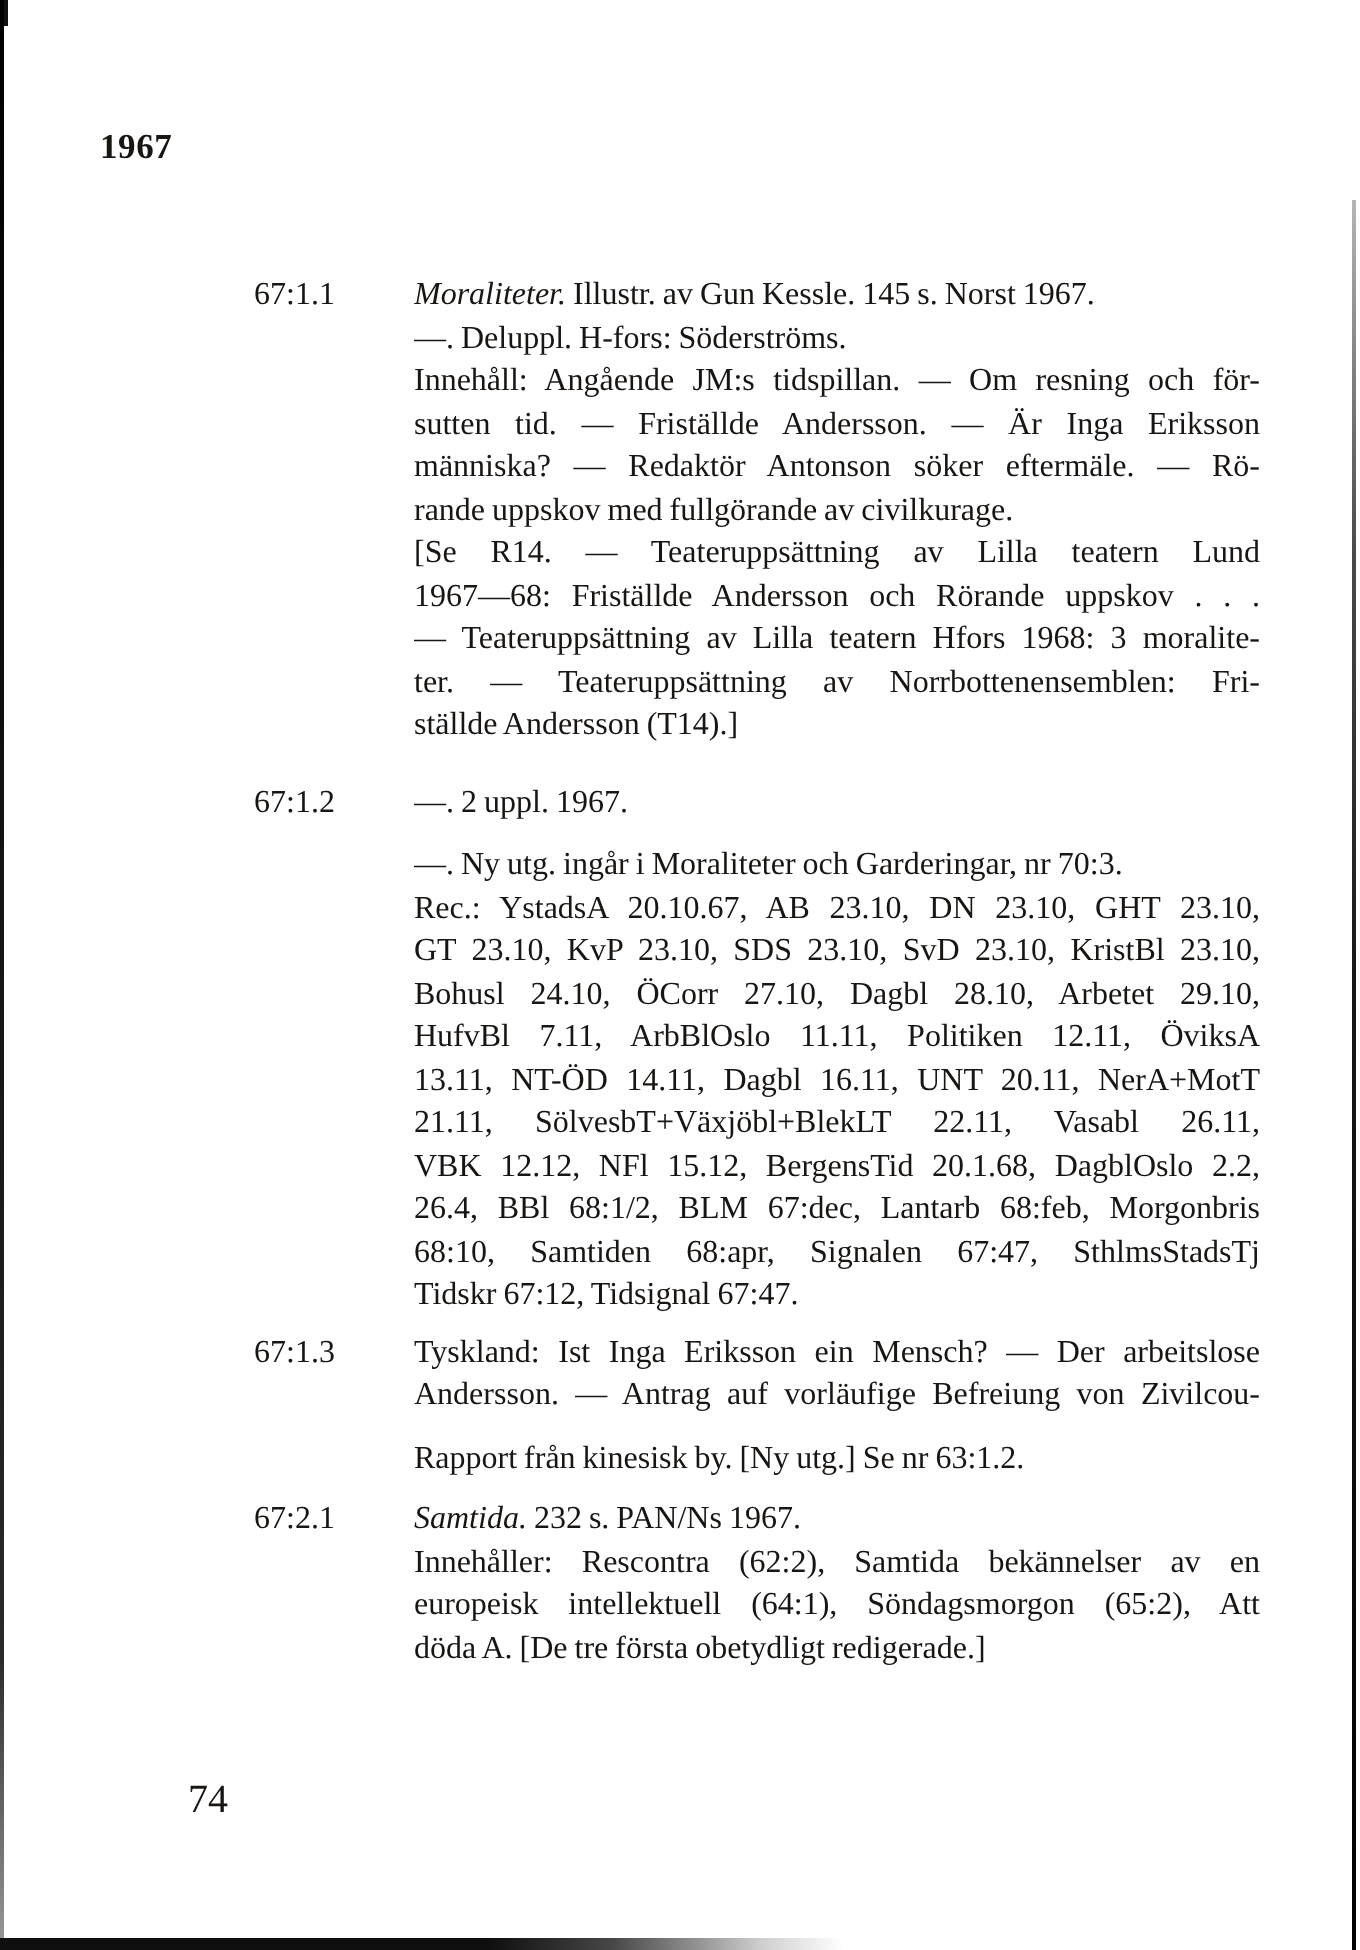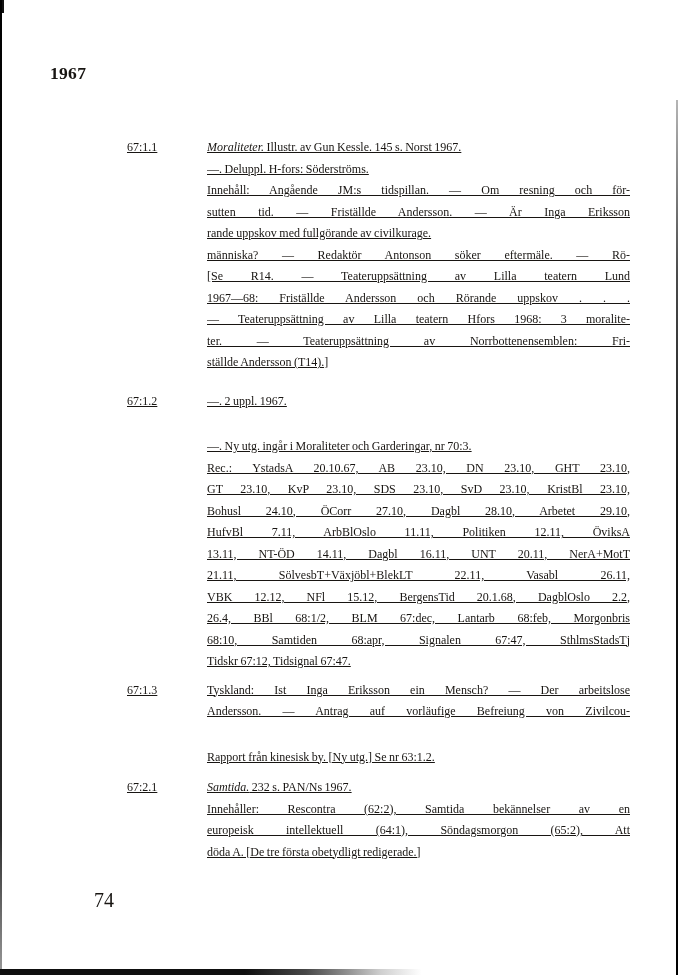--- a/index.html
+++ b/index.html
@@ -29,30 +29,29 @@
     background: linear-gradient(to right,
       #0f0f0f 0%, #0f0f0f 36%, #474747 45%, #8f8f8f 51%, #cfcfcf 56%, rgba(255,255,255,0) 62%);
   }
   .year-heading {
     position: absolute; top: 63px; left: 50px; width: 630px;
     margin: 0; text-align: left;
     font-size: 17.5px; font-weight: bold; letter-spacing: 0.3px;
   }
   .entries {
     position: absolute; top: 137px; left: 127px; width: 503px;
-    font-size: 12px;
-    text-decoration: underline;
+    font-size: 16px;
   }
   .entry { display: flex; }
   .entry:nth-child(2) { margin-top: 17px; }
   .entry:nth-child(3) { margin-top: 7px; }
   .entry:nth-child(4) { margin-top: 9px; }
   .entry-number { flex: 0 0 80px; width: 80px; line-height: 21.5px; }
   .entry-body { flex: 0 0 423px; width: 423px; }
-  .block.gap { margin-top: 24px; }
+  .block.gap { margin-top: 10px; }
   .line {
     height: 21.5px; line-height: 21.5px;
     overflow: hidden;
     word-spacing: -0.5px;
     text-align: left;
   }
   .line.just { text-align: justify; text-align-last: justify; }
   .italic { font-style: italic; }
   .page-number {
     position: absolute; top: 889px; left: 94px;
@@ -72,22 +71,22 @@
 
   <div class="entries">
       <div class="entry">
         <div class="entry-number">67:1.1</div>
         <div class="entry-body">
           <div class="block">
             <div class="line"><span class="italic">Moraliteter.</span><span> Illustr. av Gun Kessle. 145 s. Norst 1967.</span></div>
             <div class="line"><span>—. Deluppl. H-fors: Söderströms.</span></div>
             <div class="line just"><span>Innehåll: Angående JM:s tidspillan. — Om resning och för-</span></div>
             <div class="line just"><span>sutten tid. — Friställde Andersson. — Är Inga Eriksson</span></div>
+            <div class="line just"><span>människa? — Redaktör Antonson söker eftermäle. — Rö-</span></div>
             <div class="line"><span>rande uppskov med fullgörande av civilkurage.</span></div>
-            <div class="line just"><span>människa? — Redaktör Antonson söker eftermäle. — Rö-</span></div>
             <div class="line just"><span>[Se R14. — Teateruppsättning av Lilla teatern Lund</span></div>
             <div class="line just"><span>1967—68: Friställde Andersson och Rörande uppskov . . .</span></div>
             <div class="line just"><span>— Teateruppsättning av Lilla teatern Hfors 1968: 3 moralite-</span></div>
             <div class="line just"><span>ter. — Teateruppsättning av Norrbottenensemblen: Fri-</span></div>
             <div class="line"><span>ställde Andersson (T14).]</span></div>
           </div>
         </div>
       </div>
       <div class="entry">
         <div class="entry-number">67:1.2</div>

